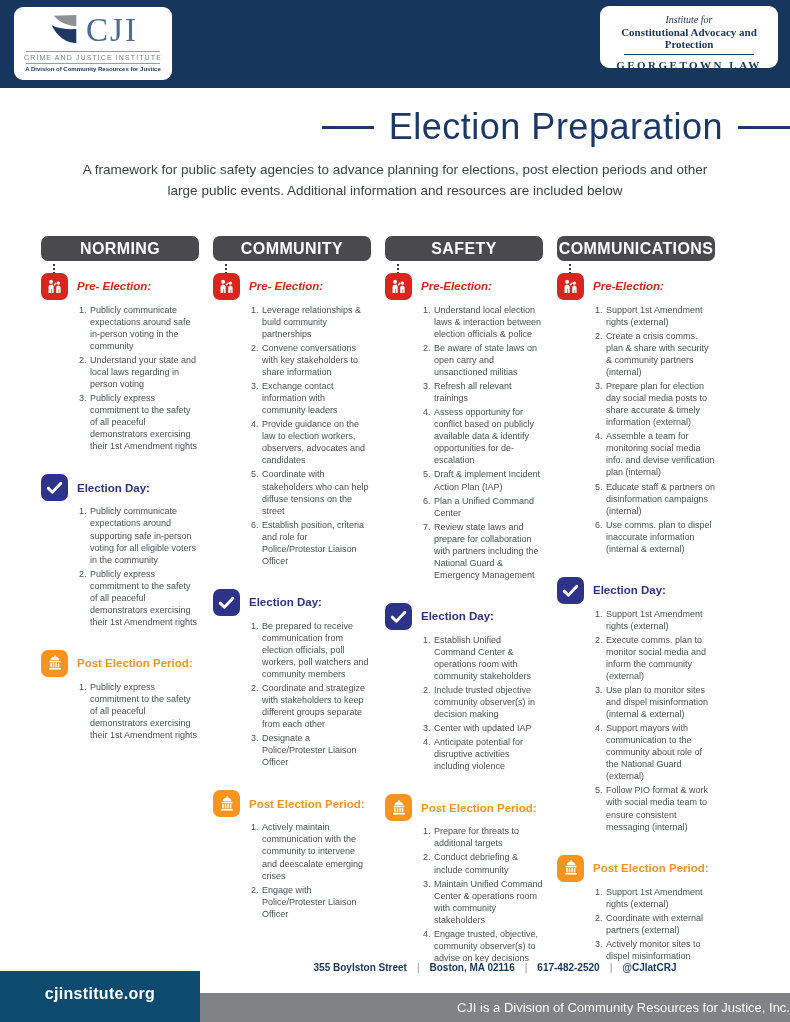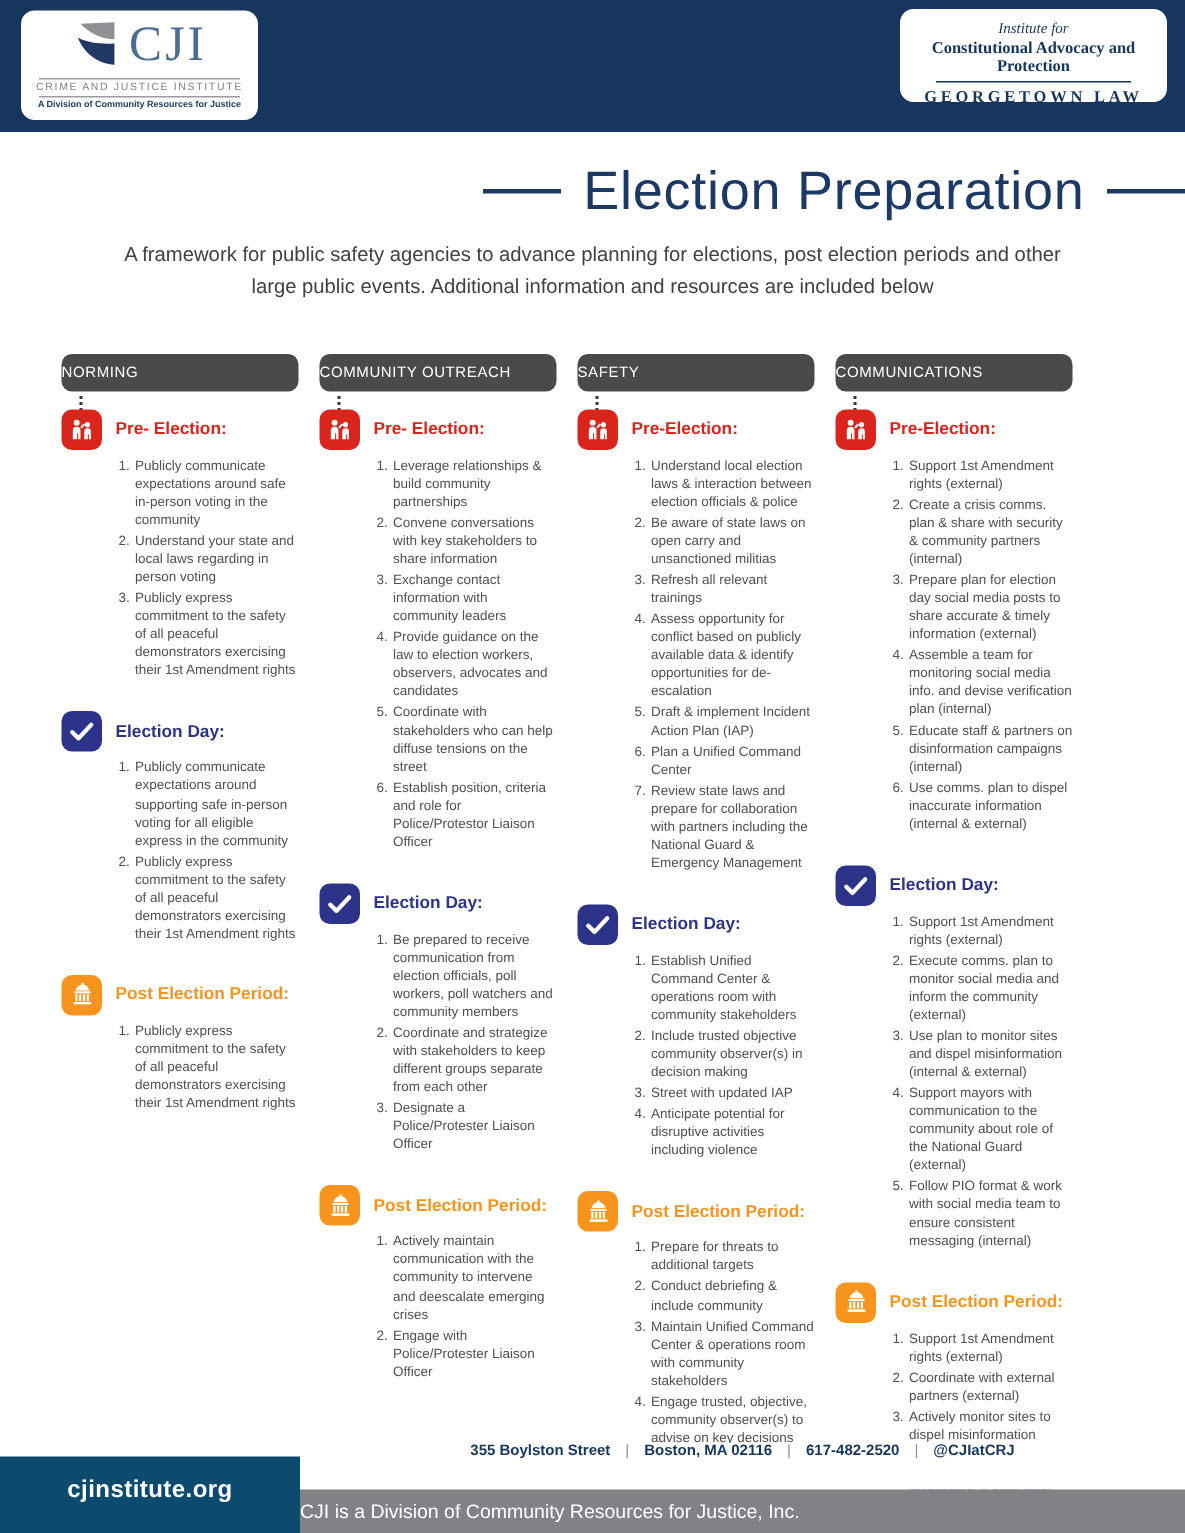--- a/index.html
+++ b/index.html
@@ -45,39 +45,39 @@
   .page-subtitle {
     width:640px; margin:12px auto 0; text-align:center;
     font-size:13.5px; line-height:1.55; color:#3f4143;
   }
 
   
   .columns { display:flex; gap:14px; margin:34px 0 0 41px; width:674px; }
   .column { width:158px; flex:0 0 158px; }
   .col-header {
     height:25px; line-height:25px; background:#4a4a4c; border-radius:7px;
-    color:#fff; font-size:10px; font-weight:400; letter-spacing:0.4px;
-    margin-bottom:12px;
+    color:#fff; font-size:16px; font-weight:700; letter-spacing:0.4px;
+    text-align:center; margin-bottom:12px;
   }
   .col-body { position:relative; }
   .timeline {
     position:absolute; left:11.5px; top:-9px; width:0; height:0;
     border-left:2.5px dotted #39393b; z-index:0;
   }
   .sec { margin-bottom:22px; position:relative; }
   .sec-head { display:flex; align-items:center; gap:9px; }
   .badge {
     position:relative; z-index:1; width:27px; height:27px; border-radius:7px;
     flex:0 0 27px; display:flex; align-items:center; justify-content:center;
   }
   .badge-red { background:#d9251c; }
   .badge-blue { background:#2d3389; }
   .badge-orange { background:#f7941e; }
   .sec-h { margin:0; font-size:11.5px; font-weight:700; }
-  .c-red { color:#d9251c; }
+  .c-red { color:#d9251c;font-style:italic; }
   .c-blue { color:#2d3389; }
   .c-orange { color:#f7941e; }
   ol.items { margin:4px 0 0 34px; padding-left:14px; }
   ol.items li {
     font-size:9px; line-height:1.34; color:#4e5053; padding-left:1px; margin-bottom:2px;
   }
   ol.items li::marker { color:#4e5053; }
 
   
   .addr-row {
@@ -86,21 +86,21 @@
     color:#17365d; font-size:10px; font-weight:700; background:#fff;
   }
   .addr-sep { color:#8a8d90; font-weight:400; }
   .web-block {
     position:absolute; left:0; top:971px; bottom:0; width:200px; background:#0c4a6e;
     display:flex; align-items:center; justify-content:center;
   }
   .web-block span { color:#fff; font-size:16px; font-weight:700; letter-spacing:0.3px; margin-bottom:6px; }
   .gray-bar {
     position:absolute; left:200px; right:0; top:993px; bottom:0; background:#808285;
-    display:flex; align-items:center; justify-content:flex-start;
+    display:flex; align-items:center; justify-content:flex-end;
   }
   .gray-bar span { color:#fff; font-size:13px; }
 </style>
 </head>
 <body>
 
 <div class="band">
   <div class="logo-card cji-card">
     <div class="cji-top">
       <span>
@@ -162,21 +162,21 @@
       <section class="sec">
         <div class="sec-head">
           <div class="badge badge-blue">
   <svg viewBox="0 0 24 24" width="19" height="19" aria-hidden="true">
     <path d="M4 12.8 L9.3 18 L20 6.6" fill="none" stroke="#ffffff" stroke-width="3.6" stroke-linecap="round" stroke-linejoin="round"></path>
   </svg>
 </div>
           <h3 class="sec-h c-blue">Election Day:</h3>
         </div>
         <ol class="items">
-            <li>Publicly communicate expectations around supporting safe in-person voting for all eligible express in the community</li>
+            <li>Publicly communicate expectations around supporting safe in-person voting for all eligible voters in the community</li>
             <li>Publicly express commitment to the safety of all peaceful demonstrators exercising their 1st Amendment rights</li>
           </ol>
       </section>
       <section class="sec">
         <div class="sec-head">
           <div class="badge badge-orange">
   <svg viewBox="0 0 24 24" width="18" height="18" aria-hidden="true">
     <g fill="#ffffff">
       <rect x="11.1" y="1.6" width="1.8" height="2.2"></rect>
       <path d="M12 3.4 C8.6 3.4 6.4 5.8 5.9 8.4 h12.2 C17.6 5.8 15.4 3.4 12 3.4 Z"></path>
@@ -301,21 +301,21 @@
           <div class="badge badge-blue">
   <svg viewBox="0 0 24 24" width="19" height="19" aria-hidden="true">
     <path d="M4 12.8 L9.3 18 L20 6.6" fill="none" stroke="#ffffff" stroke-width="3.6" stroke-linecap="round" stroke-linejoin="round"></path>
   </svg>
 </div>
           <h3 class="sec-h c-blue">Election Day:</h3>
         </div>
         <ol class="items">
             <li>Establish Unified Command Center &amp; operations room with community stakeholders</li>
             <li>Include trusted objective community observer(s) in decision making</li>
-            <li>Street with updated IAP</li>
+            <li>Center with updated IAP</li>
             <li>Anticipate potential for disruptive activities including violence</li>
           </ol>
       </section>
       <section class="sec">
         <div class="sec-head">
           <div class="badge badge-orange">
   <svg viewBox="0 0 24 24" width="18" height="18" aria-hidden="true">
     <g fill="#ffffff">
       <rect x="11.1" y="1.6" width="1.8" height="2.2"></rect>
       <path d="M12 3.4 C8.6 3.4 6.4 5.8 5.9 8.4 h12.2 C17.6 5.8 15.4 3.4 12 3.4 Z"></path>

